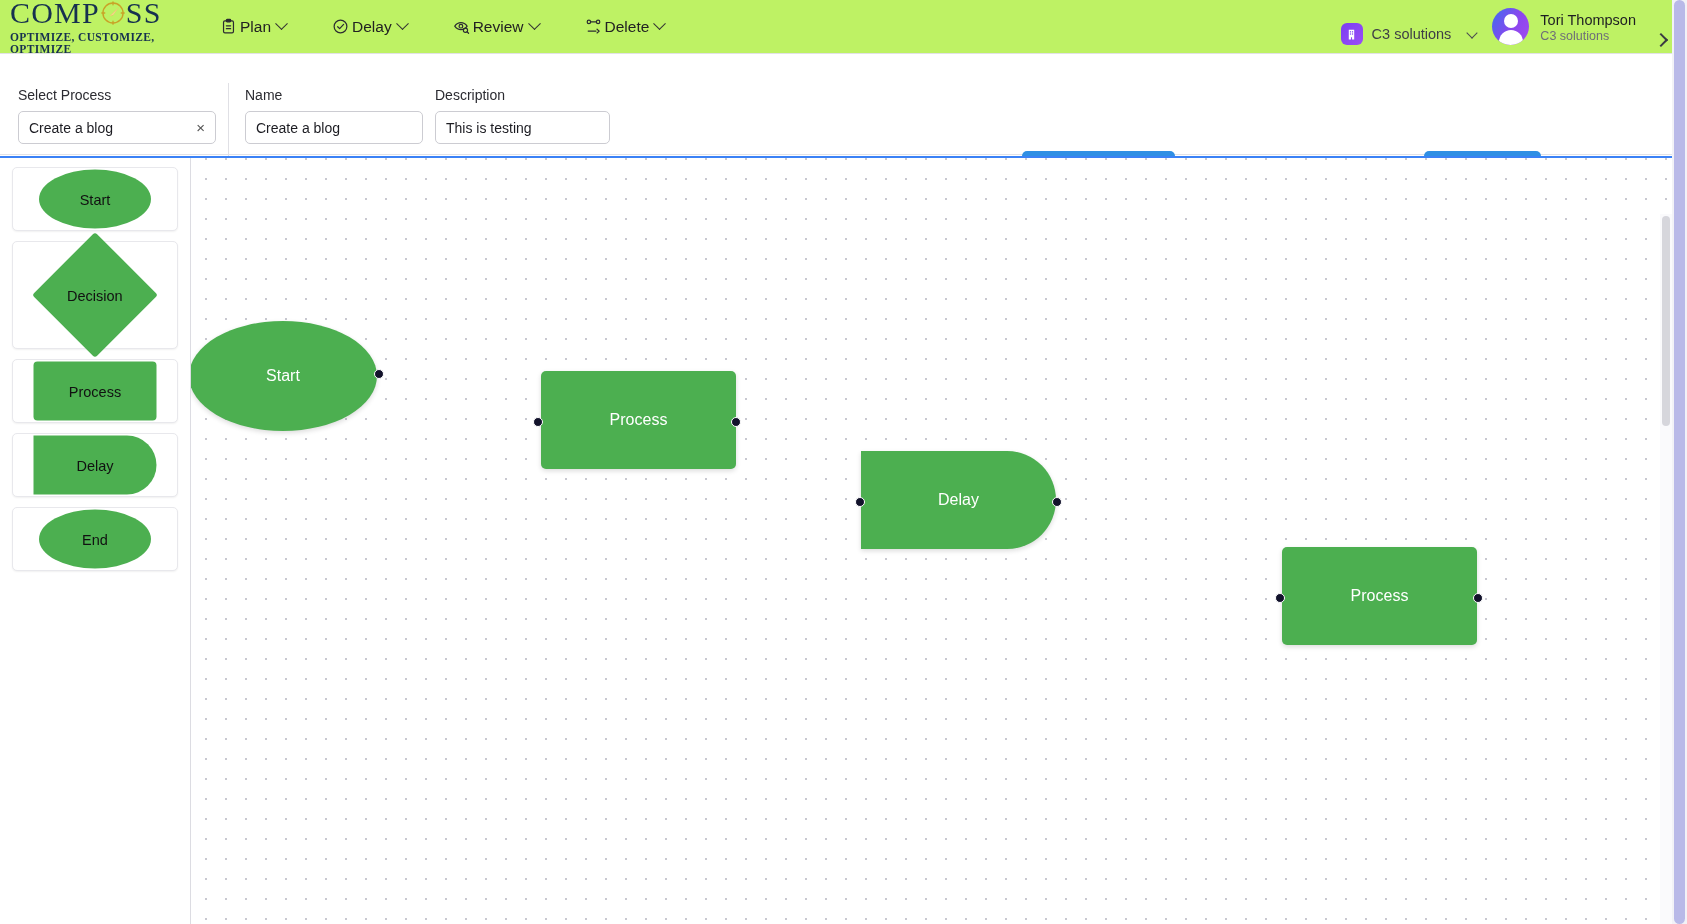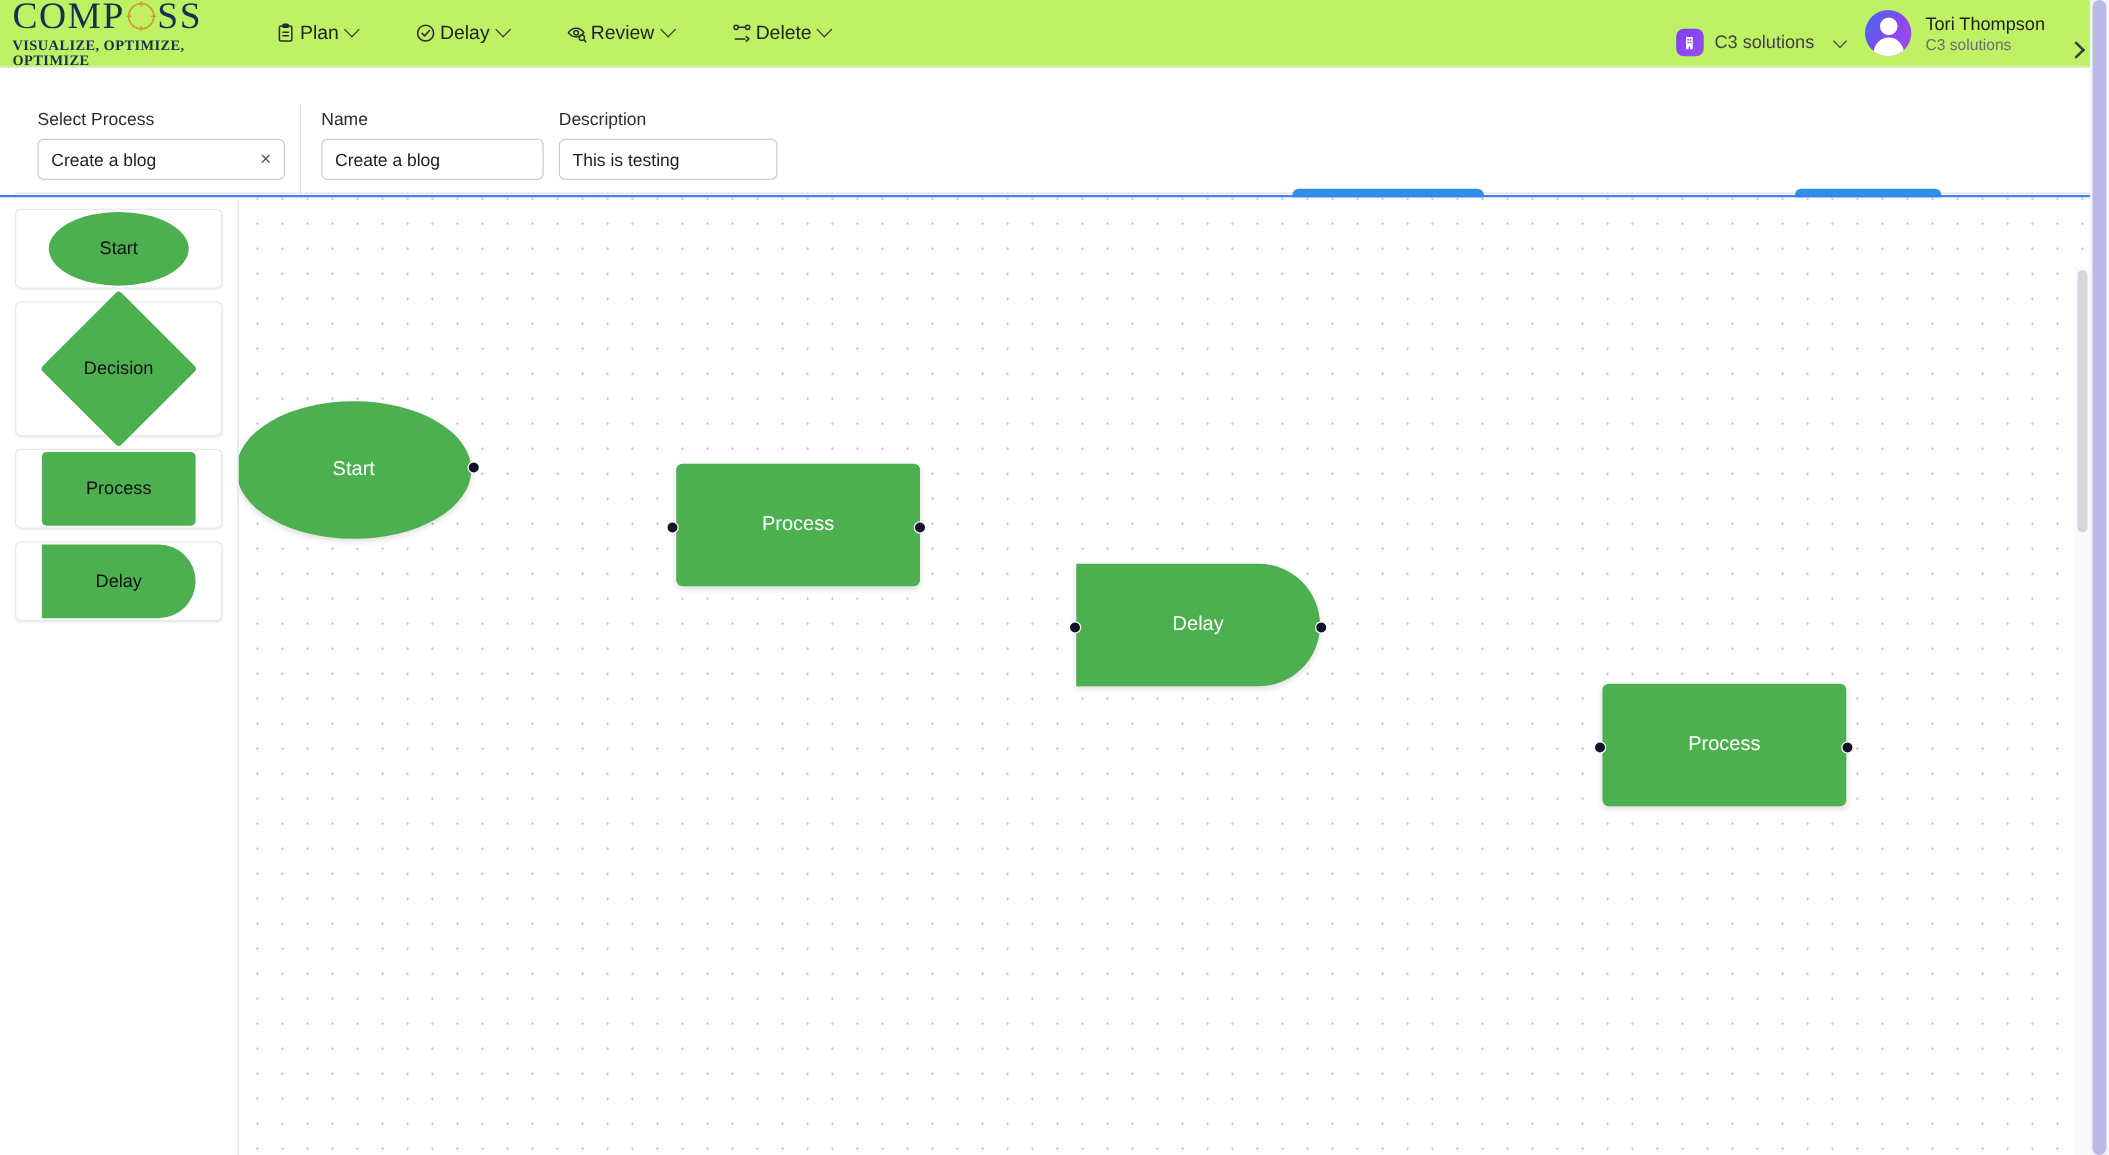--- a/index.html
+++ b/index.html
@@ -86,21 +86,21 @@
   .user-name { font-size: 14.5px; font-weight: normal; color: #1d1d22; }
   .user-org { font-size: 12.5px; color: #6d6d78; }
   .chev-r {
     width: 10px; height: 10px; margin-left: 20px;
     border-right: 2px solid #3a3a42; border-top: 2px solid #3a3a42;
     transform: rotate(45deg); cursor: pointer;
   }
 
   
   .toolbar {
-    position: absolute; left: 12px; top: 55px;
+    position: absolute; left: 0; top: 55px;
     width: 1672px; height: 100px; background: #fff;
     border-bottom: 1px solid #e2e2e6;
   }
   .field-label { font-size: 14px; color: #2b2b31; margin-bottom: 8px; }
   .field-box {
     height: 33px; border: 1px solid #ccccd2; border-radius: 5px;
     background: #fff; display: flex; align-items: center;
     padding: 0 10px; font-size: 14px; color: #1c1c22;
   }
   .grp-select { position: absolute; left: 18px; top: 32px; width: 198px; }
@@ -225,21 +225,21 @@
         <span class="compass-rose">
           <svg viewBox="0 0 32 32" width="28" height="28">
             <circle cx="16" cy="16" r="11.5" fill="none" stroke="#c9a227" stroke-width="1.6"></circle>
             <path d="M16 3.2v3.4M16 25.4v3.4M3.2 16h3.4M25.4 16h3.4" stroke="#c9a227" stroke-width="1.5" stroke-linecap="round"></path>
             <path d="M23 9 L13.4 21.6 L16.2 18.4 L12 19.6 Z" fill="#e0b545"></path>
             <path d="M23 9 L16.2 18.4 L12 19.6 Z" fill="#f2d88a"></path>
           </svg>
         </span>
         <span class="seg">SS</span>
       </div>
-      <div class="logo-tag">VISUALIZE, OPTIMIZE, OPTIMIZE</div>
+      <div class="logo-tag">OPTIMIZE, CUSTOMIZE, OPTIMIZE</div>
     </div>
 
     <div class="nav">
 
       <div class="nav-item">
         <span class="nav-icon">
           <svg viewBox="0 0 24 24" width="17" height="17" fill="none" stroke="#2b2b31" stroke-width="1.7">
             <rect x="5" y="4" width="14" height="17" rx="2"></rect>
             <rect x="9" y="2" width="6" height="3.4" rx="1" fill="#2b2b31"></rect>
             <path d="M9 11h6M9 15h6" stroke-linecap="round"></path>
@@ -377,20 +377,27 @@
       </div>
 
       <div class="pal-card">
         <div class="pal-shape-wrap">
           <div class="shape sh-delay">
             <span>Delay</span>
           </div>
         </div>
       </div>
 
+      <div class="pal-card">
+        <div class="pal-shape-wrap">
+          <div class="shape sh-ellipse">
+            <span>End</span>
+          </div>
+        </div>
+      </div>
     </div>
 
     <div class="canvas">
 
       <svg class="edges">
         <path d="M188,216 C250,216 280,264 347,264" fill="none" stroke="#b6b6bc" stroke-width="2"></path>
         <path d="M545,264 C600,264 615,344 668,344" fill="none" stroke="#b6b6bc" stroke-width="2"></path>
         <path d="M866,344 C960,344 1000,440 1088,440" fill="none" stroke="#b6b6bc" stroke-width="2"></path>
         <path d="M1287,440 C1360,440 1400,470 1481,478" fill="none" stroke="#b6b6bc" stroke-width="2"></path>
       </svg>

